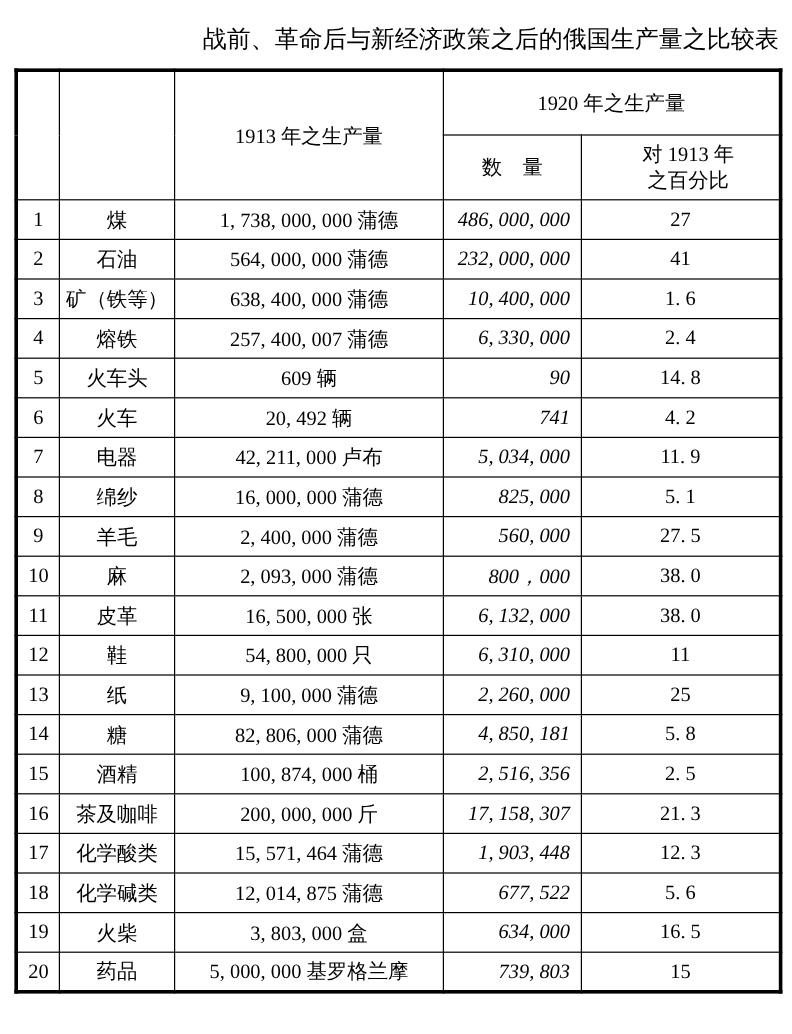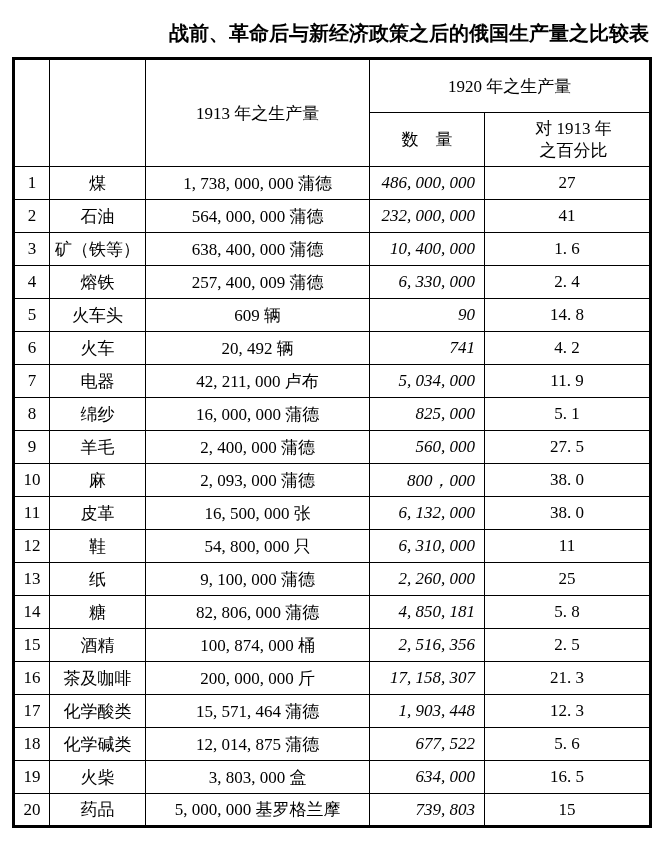--- a/index.html
+++ b/index.html
@@ -16,21 +16,21 @@
     font-family: "Liberation Serif", "DejaVu Serif", serif;
     overflow: hidden;
   }
   .doc-title {
     position: absolute;
     top: 22px;
     left: 12px;
     width: 637px;
     text-align: right;
     font-family: "Liberation Sans", "DejaVu Sans", sans-serif;
-    font-weight: bold;
+    font-weight: normal;
     font-size: 20px;
     line-height: 22px;
     letter-spacing: 0px;
     white-space: nowrap;
   }
   table.data-table {
     position: absolute;
     top: 57px;
     left: 12px;
     width: 637px;
@@ -109,21 +109,21 @@
         <tr>
           <td class="c-no">3</td>
           <td class="c-item">矿（铁等）</td>
           <td class="c-1913">638, 400, 000 蒲德</td>
           <td class="c-qty">10, 400, 000</td>
           <td class="c-pct">1. 6</td>
         </tr>
         <tr>
           <td class="c-no">4</td>
           <td class="c-item">熔铁</td>
-          <td class="c-1913">257, 400, 009 蒲德</td>
+          <td class="c-1913">257, 400, 007 蒲德</td>
           <td class="c-qty">6, 330, 000</td>
           <td class="c-pct">2. 4</td>
         </tr>
         <tr>
           <td class="c-no">5</td>
           <td class="c-item">火车头</td>
           <td class="c-1913">609 辆</td>
           <td class="c-qty">90</td>
           <td class="c-pct">14. 8</td>
         </tr>

